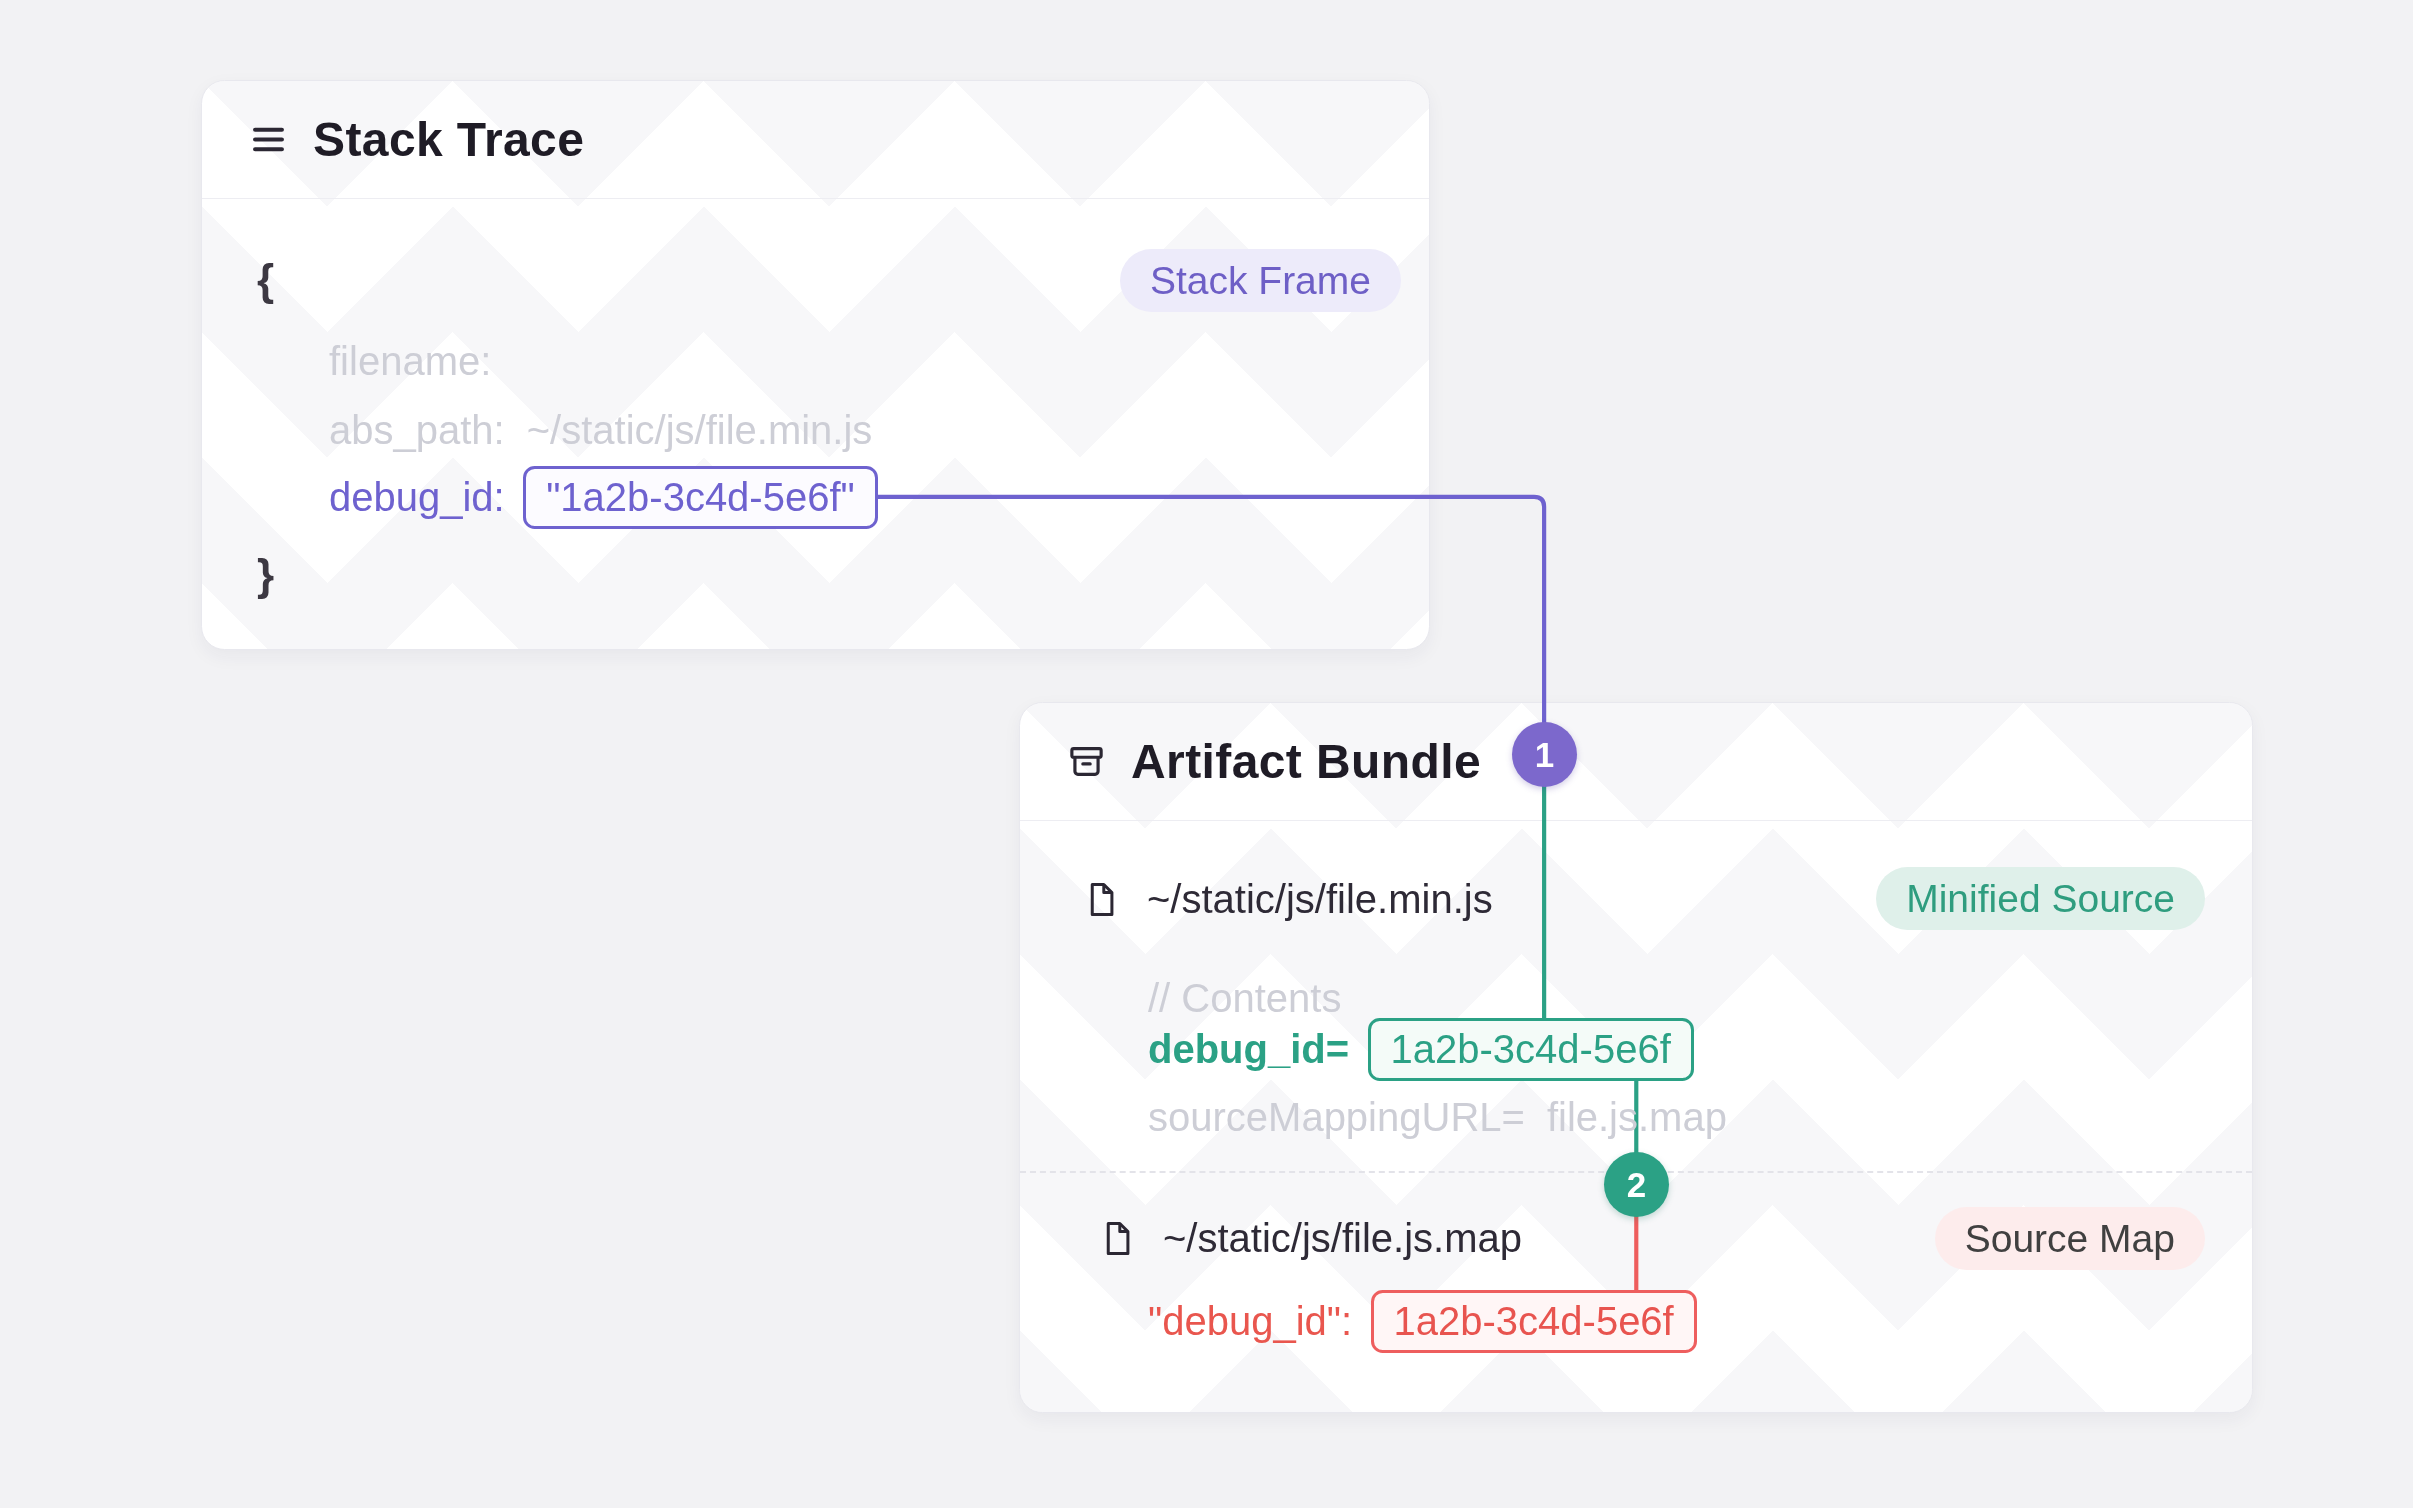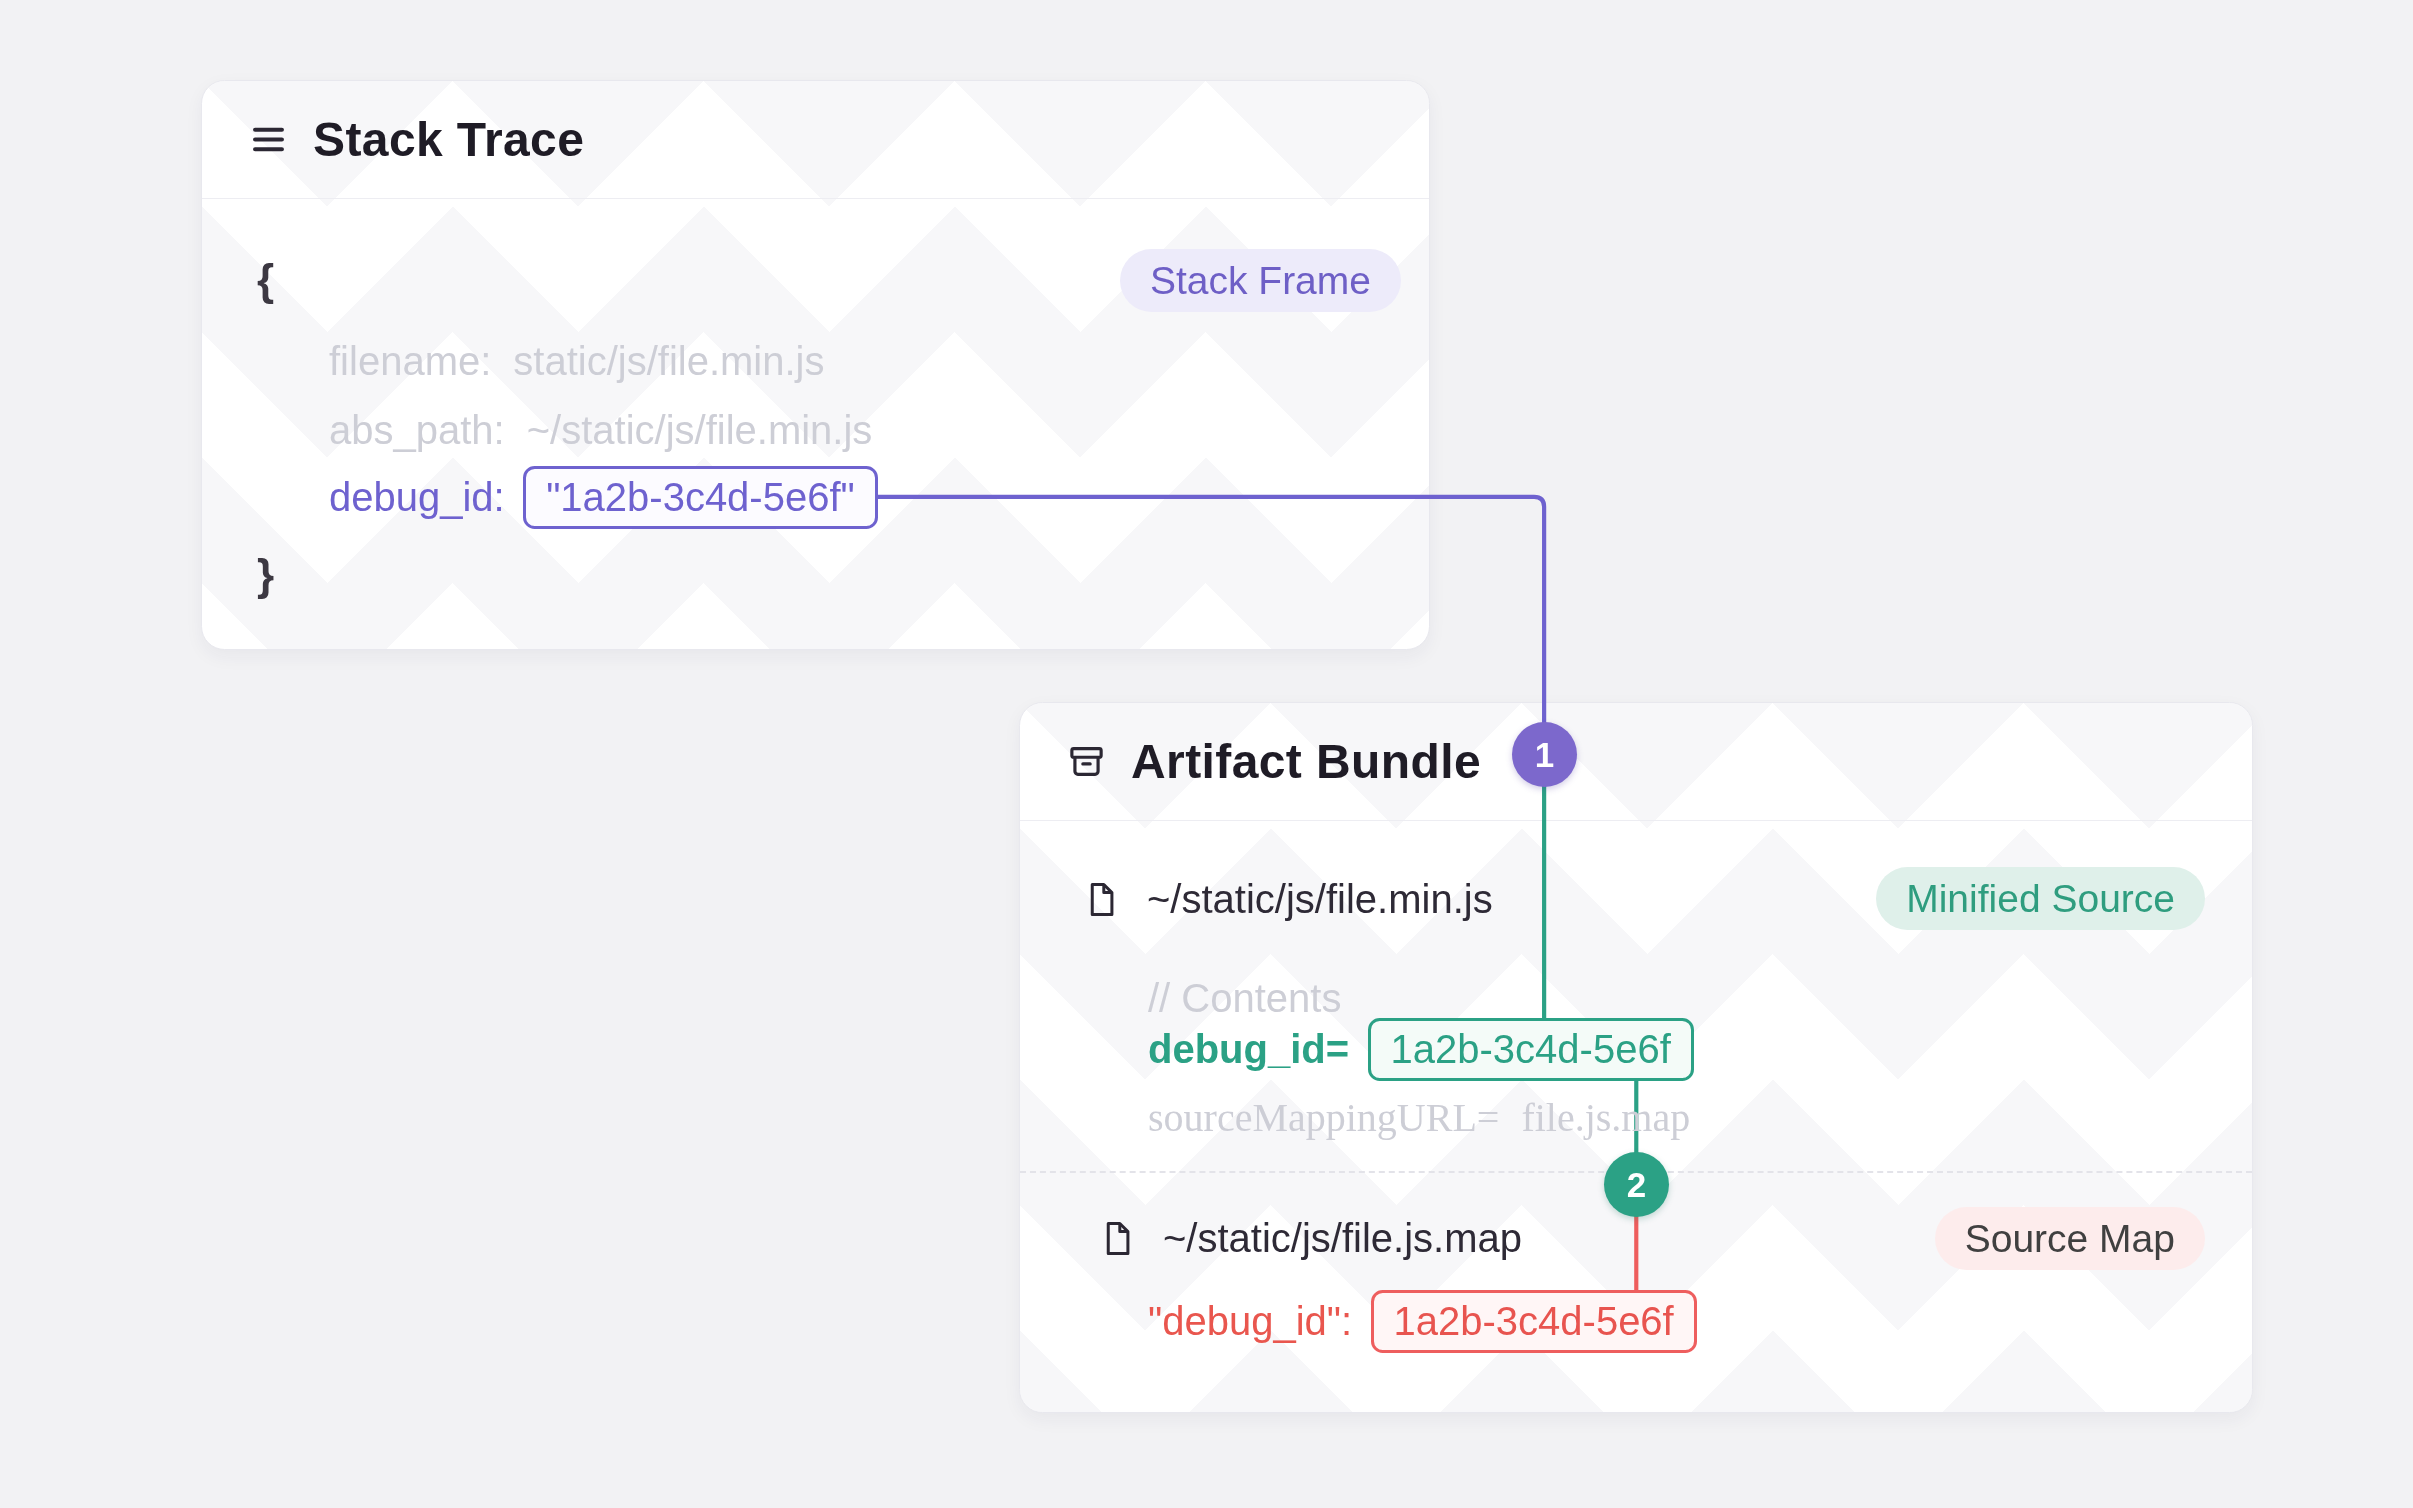--- a/index.html
+++ b/index.html
@@ -74,21 +74,21 @@
   .st-abspath     { left:111px; top:326px; }
   .st-debugid     { left:111px; top:385px; height:62px; }
   .st-brace-close { left:55px;  top:469px; }
 
   
   .ab-card { left:1019px; top:702px; width:1232px; height:709px; }
   .ab-file1     { left:47px;  top:167px; height:59px; }
   .ab-badge1    { right:47px; top:164px; }
   .ab-contents  { left:112px; top:272px; }
   .ab-debugid1  { left:112px; top:315px; height:62px; }
-  .ab-smu       { left:112px; top:391px;font-family:Liberation Serif, serif; }
+  .ab-smu       { left:112px; top:391px; }
   .ab-divider   { top:468px; }
   .ab-file2     { left:63px;  top:506px; height:59px; }
   .ab-badge2    { right:47px; top:504px; }
   .ab-debugid2  { left:112px; top:587px; height:62px; }
 
   
   .connectors { position:absolute; left:0; top:0; pointer-events:none; }
   .step {
     position:absolute; z-index:3; width:65px; height:65px; border-radius:50%;
     display:flex; align-items:center; justify-content:center;
@@ -113,21 +113,20 @@
       </span>
       <h2 class="card-title">Stack Trace</h2>
     </header>
 
     <div class="row brace st-brace-open">{</div>
 
     <span class="pill pill-purple st-badge">Stack Frame</span>
 
     <div class="row code muted kv st-filename">
       <span>filename:</span>
-      <span class="val">static/js/file.min.js</span>
     </div>
 
     <div class="row code muted kv st-abspath">
       <span>abs_path:</span>
       <span class="val">~/static/js/file.min.js</span>
     </div>
 
     <div class="row code st-debugid">
       <span class="key-purple">debug_id:</span>
       <span class="value-box box-purple">"1a2b-3c4d-5e6f"</span>

